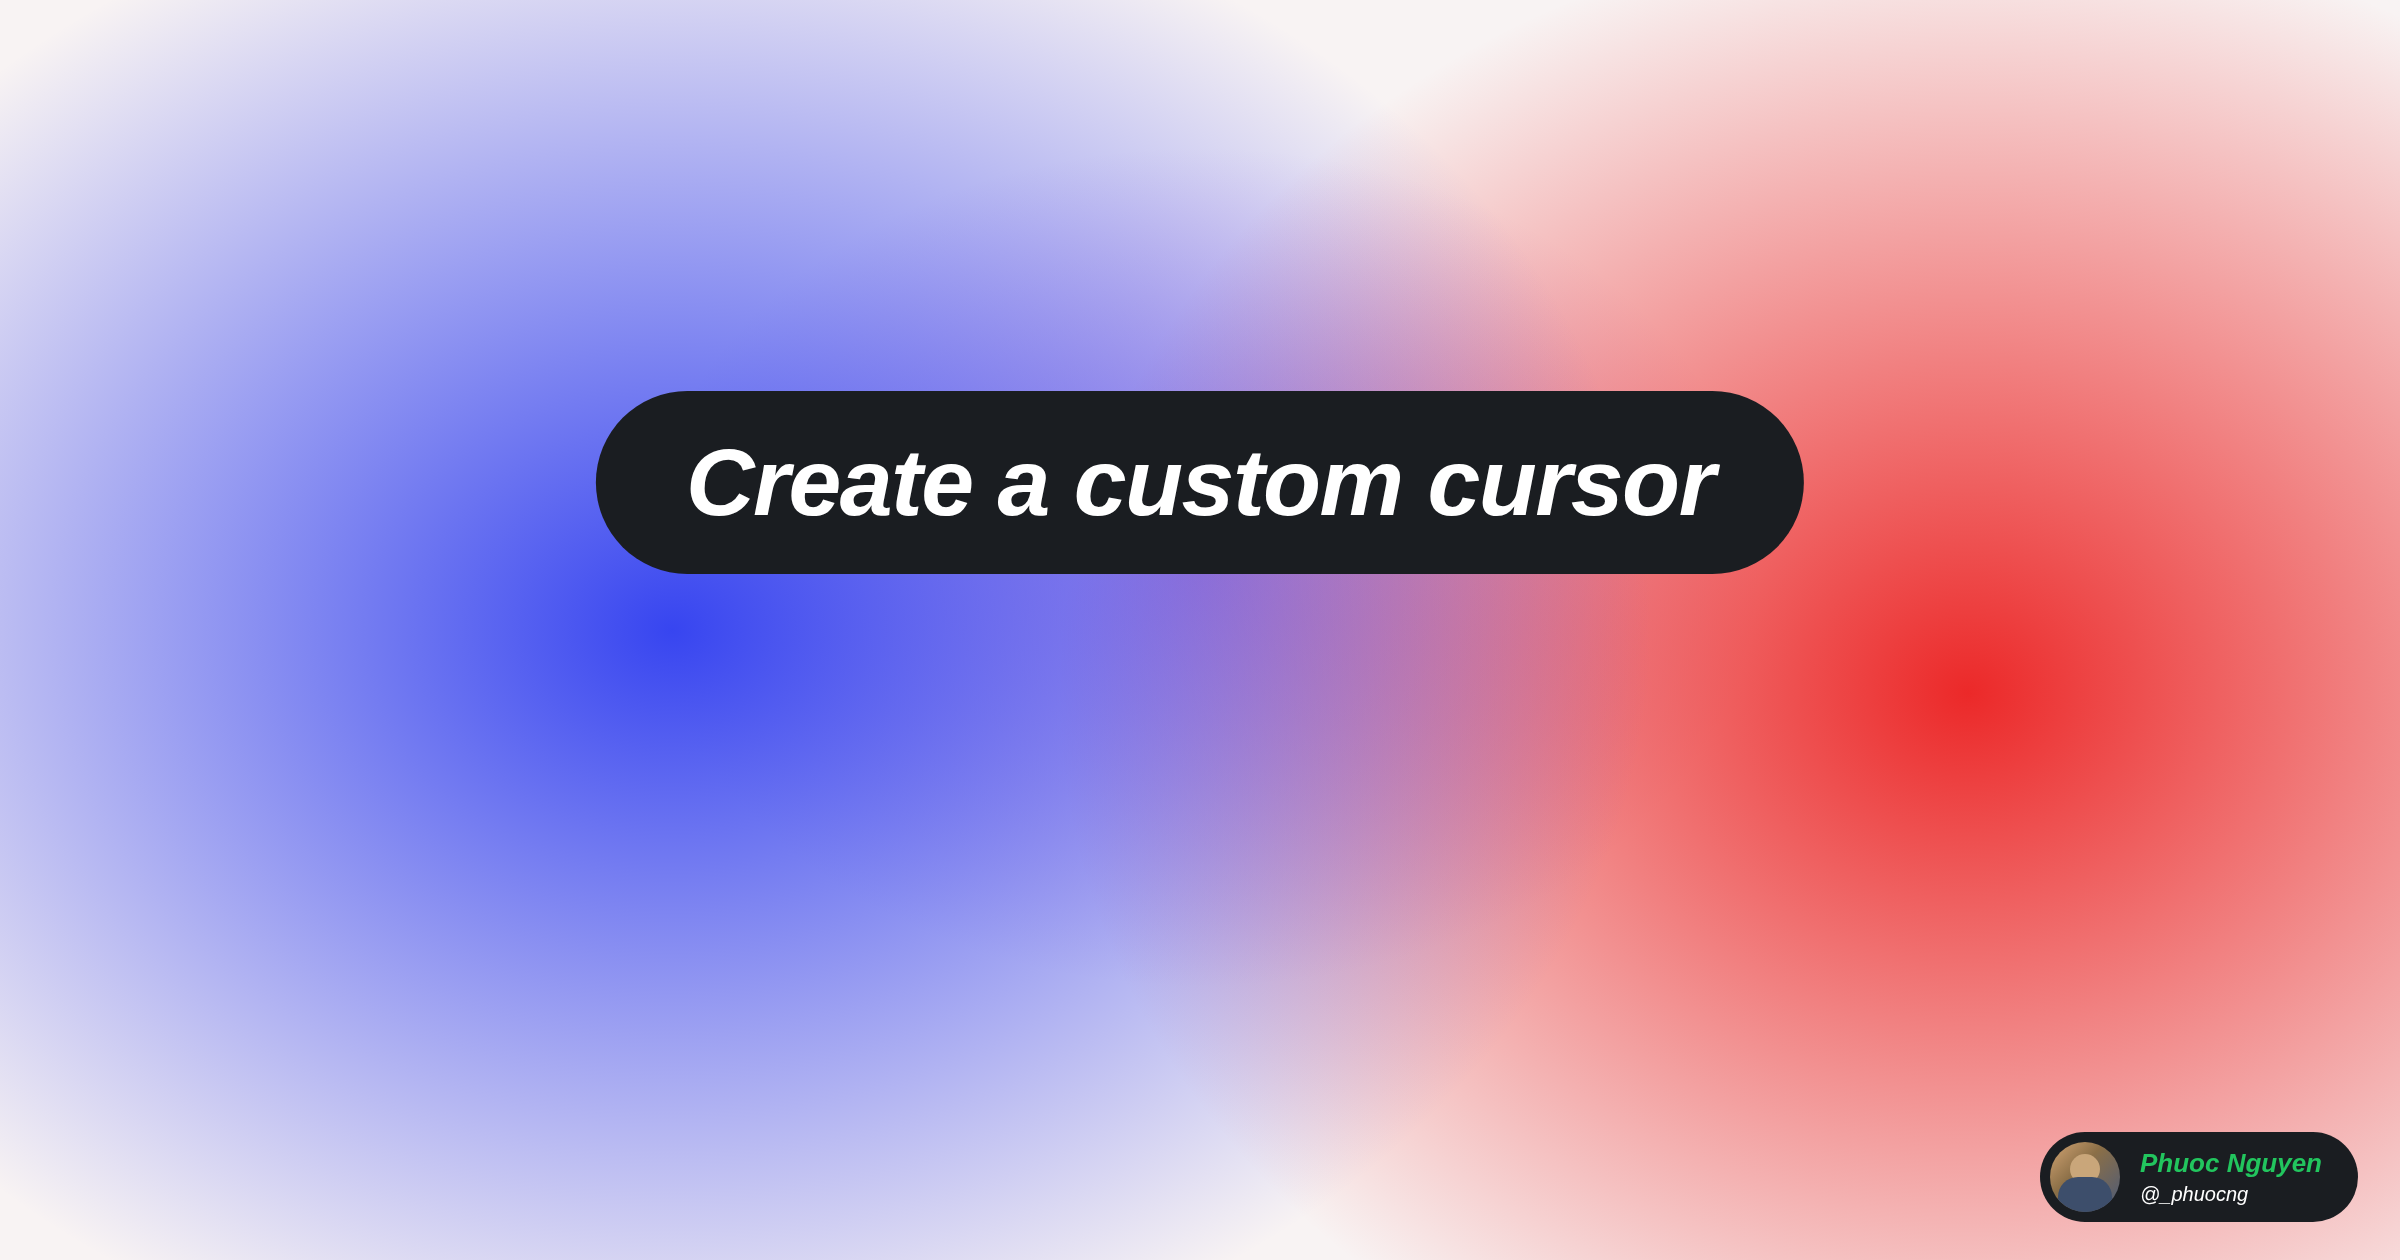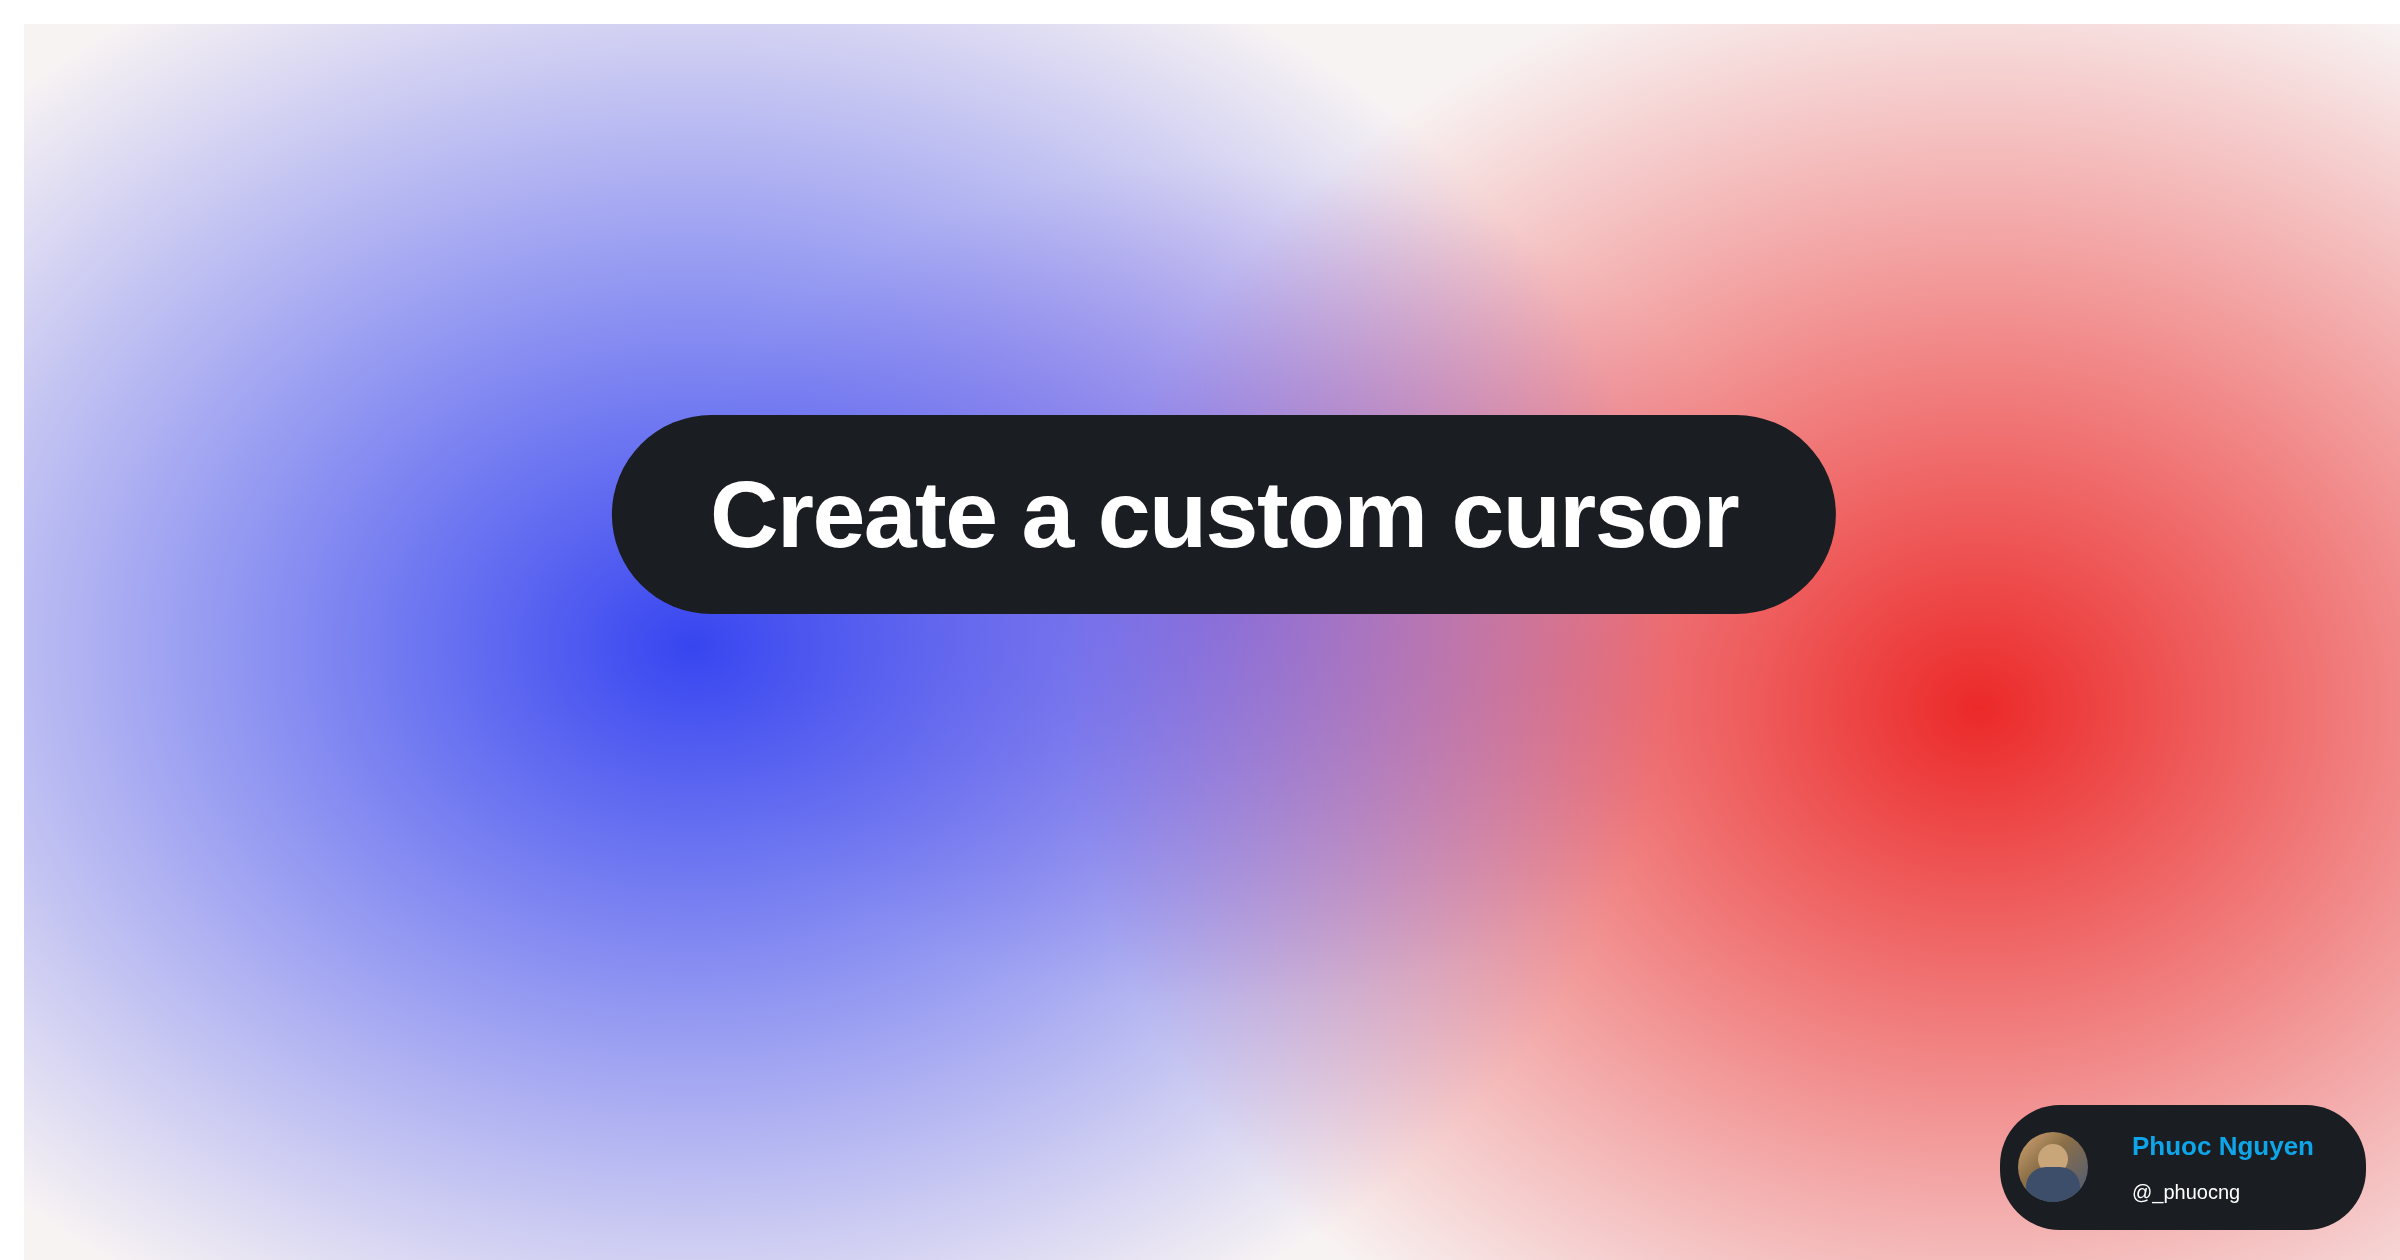--- a/index.html
+++ b/index.html
@@ -1,18 +1,19 @@
 <!DOCTYPE html>
 <html><head>
   <meta charset="utf-8">
   <style>
     * {
-      margin: 8px;
+      margin: 0;
       padding: 0;
       box-sizing: border-box;
+      font-style: italic;
     }
     
     body {
       width: 2400px;
       height: 1260px;
       font-family: -apple-system, BlinkMacSystemFont, 'Segoe UI', Helvetica, Arial, sans-serif;
       position: relative;
       overflow: hidden;
       background: #ffffff;
     }
@@ -90,21 +91,21 @@
       border-radius: 20px 20px 0 0;
     }
     
     .author-info {
       display: flex;
       flex-direction: column;
       gap: 2px;
     }
     
     .author-name {
-      color: #0ea5e9;
+      color: #22c55e;
       font-size: 26px;
       font-weight: 600;
       line-height: 1.2;
     }
     
     .author-handle {
       color: #ffffff;
       font-size: 20px;
       font-weight: 400;
       line-height: 1.2;

